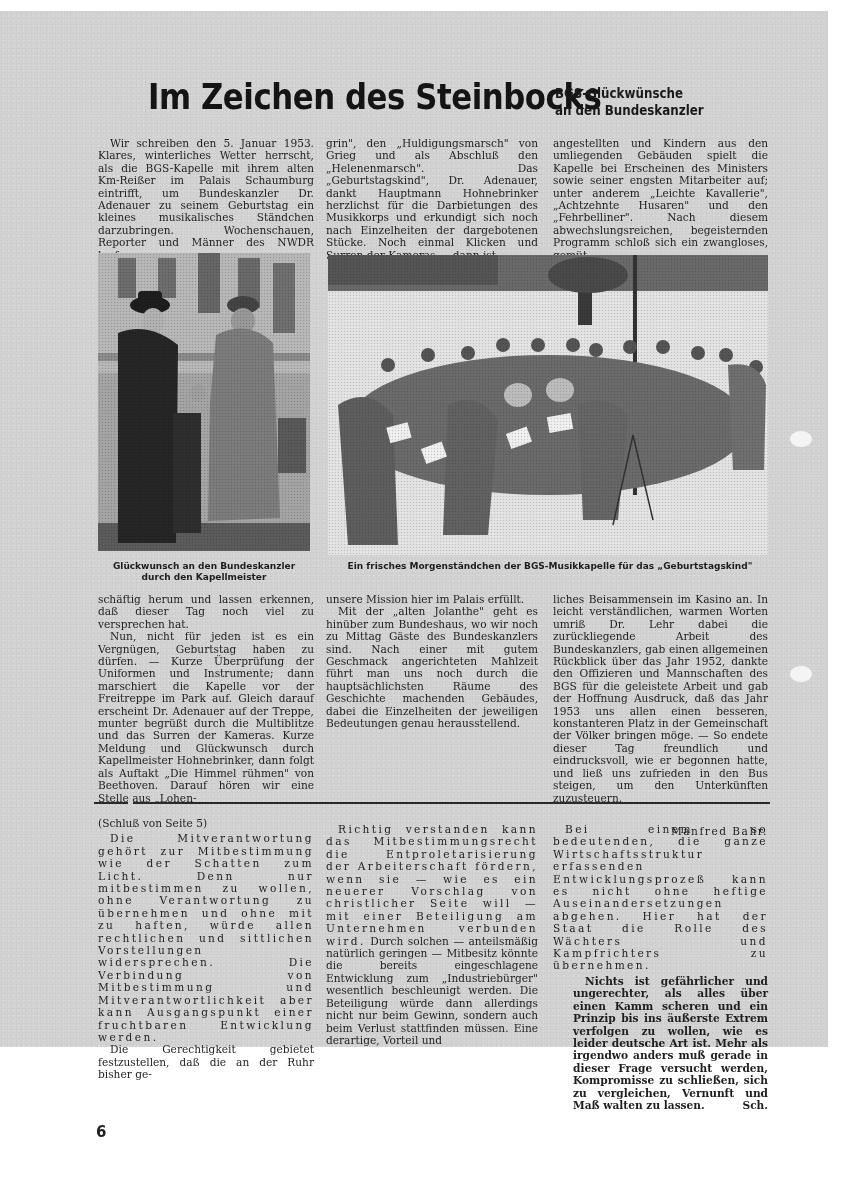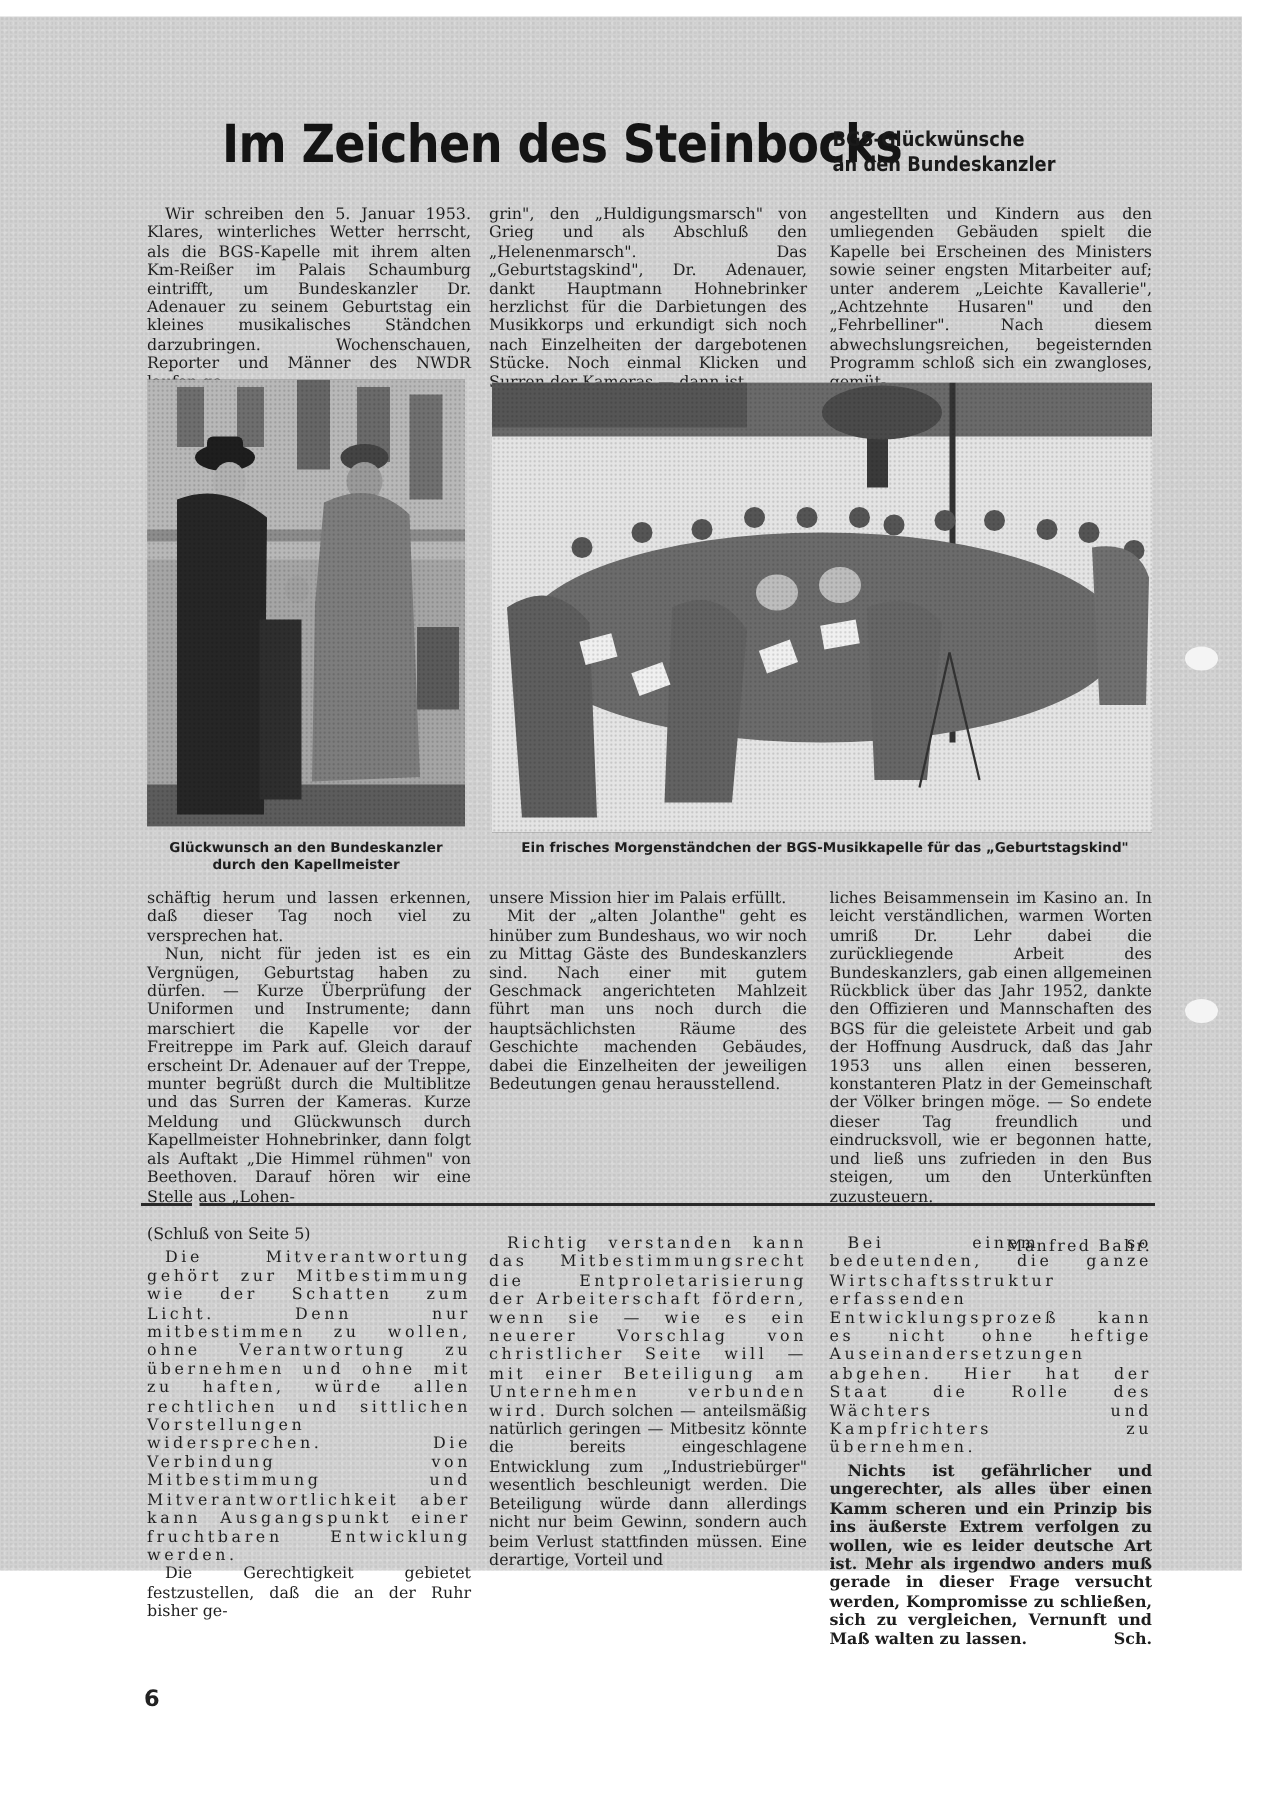--- a/index.html
+++ b/index.html
@@ -185,20 +185,20 @@
     <p class="indent">Die Gerechtigkeit gebietet festzustellen, daß die an der Ruhr bisher ge-</p>
   </div>
   <div class="col" style="left:326px;top:806px;width:212px;">
     <p class="indent" style="margin-top:6px;">
       <span class="spaced">Richtig verstanden kann das Mitbestimmungsrecht die Entproletarisierung der Arbeiterschaft fördern, wenn sie — wie es ein neuerer Vorschlag von christlicher Seite will — mit einer Beteiligung am Unternehmen verbunden wird.</span>
       <span>Durch solchen — anteilsmäßig natürlich geringen — Mitbesitz könnte die bereits eingeschlagene Entwicklung zum „Industriebürger" wesentlich beschleunigt werden. Die Beteiligung würde dann allerdings nicht nur beim Gewinn, sondern auch beim Verlust stattfinden müssen. Eine derartige, Vorteil und</span>
     </p>
   </div>
   <div class="col" style="left:553px;top:806px;width:215px;">
     <p class="indent spaced" style="margin-top:6px;">Bei einem so bedeutenden, die ganze Wirtschaftsstruktur erfassenden Entwicklungsprozeß kann es nicht ohne heftige Auseinandersetzungen abgehen. Hier hat der Staat die Rolle des Wächters und Kampfrichters zu übernehmen.</p>
-    <p class="indent bold" style="margin-top:3px;">
+    <p class="indent bold" style="margin-top:3px;margin-left:20px;">
       <span>Nichts ist gefährlicher und ungerechter, als alles über einen Kamm scheren und ein Prinzip bis ins äußerste Extrem verfolgen zu wollen, wie es leider deutsche Art ist. Mehr als irgendwo anders muß gerade in dieser Frage versucht werden, Kompromisse zu schließen, sich zu vergleichen, Vernunft und Maß walten zu lassen.</span>
       <span style="float:right;">Sch.</span>
     </p>
   </div>
 
   <div class="pagenum">6</div>
 </div>
 
 </body></html>

